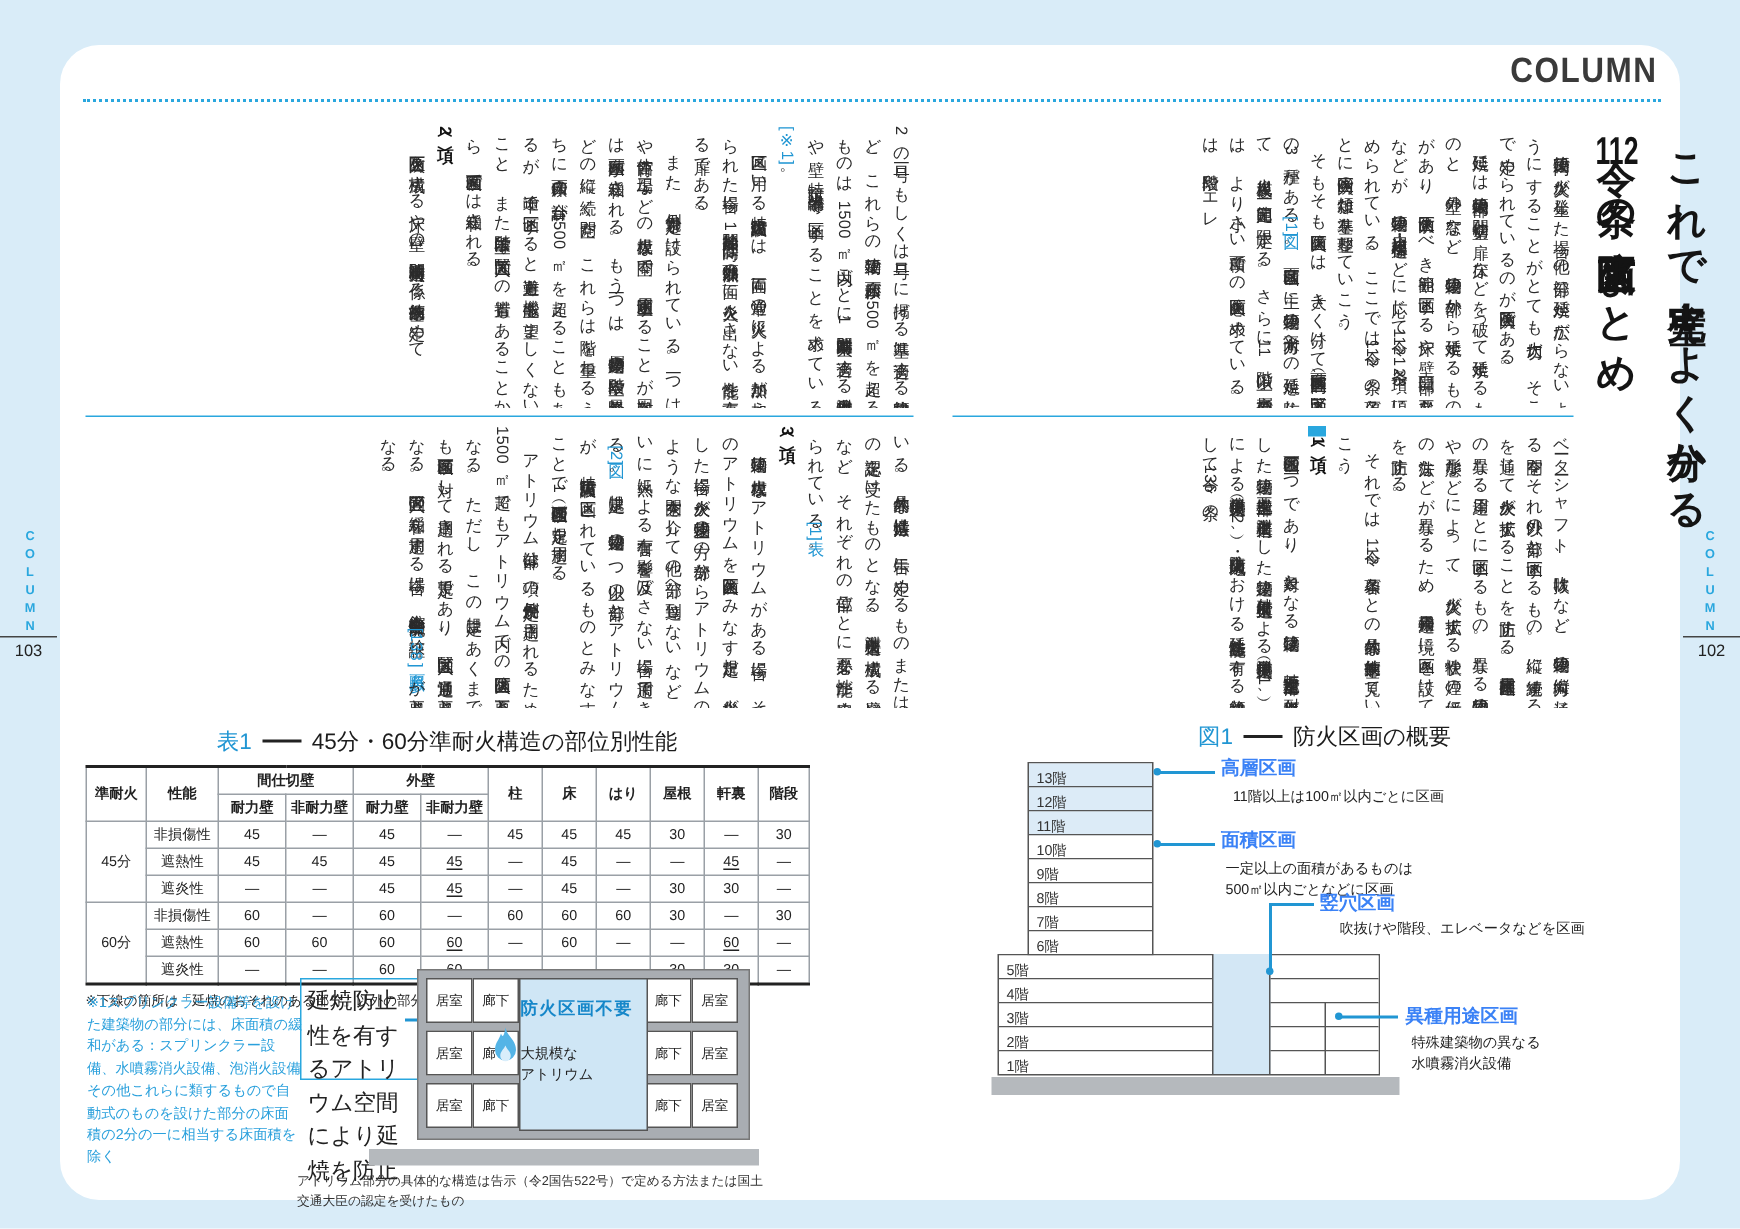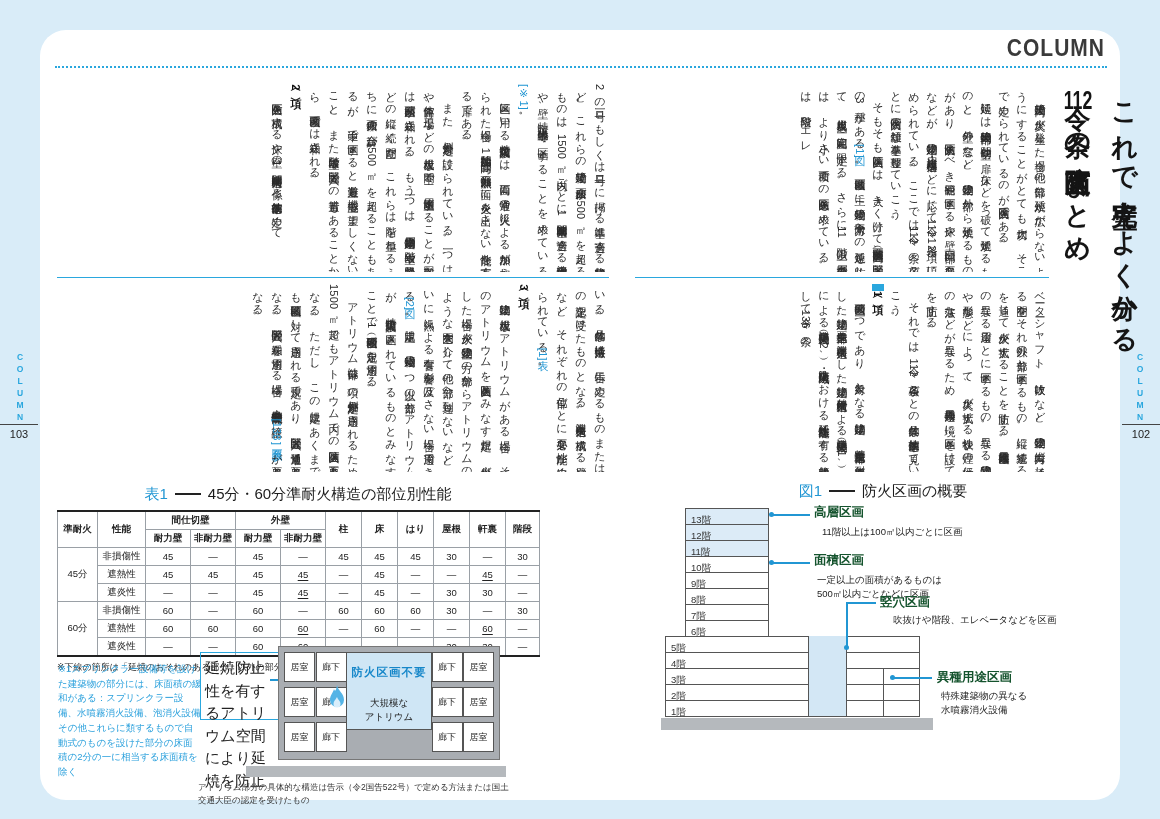--- a/index.html
+++ b/index.html
@@ -41,45 +41,45 @@
   #fig1{position:absolute;left:608px;top:452px;width:470px;height:312px;}
   .f1-tower{position:absolute;left:37px;top:26px;width:82px;border:1px solid #555;}
   .f1-base{position:absolute;left:17px;top:154px;width:253px;border:1px solid #555;}
   .f1-row{height:15px;border-bottom:1px solid #555;background:#fff;}
   .f1-tower .f1-row:last-child,.f1-base .f1-row:last-child{border-bottom:none;}
   .f1-row.tint{background:#dcebf7;}
   .f1-lab{font-size:9.5px;color:#333;padding-left:5px;line-height:15px;}
   .f1-shaft{position:absolute;left:160px;top:154px;width:39px;height:80px;background:#d3e7f5;border-left:1px solid #555;border-right:1px solid #555;box-sizing:border-box;}
   .f1-div{position:absolute;left:235px;top:186px;height:48px;border-left:1px solid #555;}
   .f1-ground{position:absolute;left:13px;top:236px;width:272px;height:12px;background:#b5b9bd;}
-  .ann-t{position:absolute;font-weight:bold;color:#14532d;font-size:12.5px;white-space:nowrap;}
+  .ann-t{position:absolute;font-weight:bold;color:#3b82f6;font-size:12.5px;white-space:nowrap;}
   .ann-d{position:absolute;font-size:9.5px;color:#222;line-height:1.45;white-space:nowrap;}
   .lead-h{position:absolute;height:1.5px;background:#2196d3;}
   .lead-v{position:absolute;width:1.5px;background:#2196d3;}
   .dot{position:absolute;width:5px;height:5px;border-radius:50%;background:#2196d3;}
   
   #table1{position:absolute;left:17px;top:455px;width:482px;}
   #table1 table{border-collapse:collapse;table-layout:fixed;width:482px;margin-top:6px;
       border-top:2px solid #222;border-bottom:2px solid #222;}
   #table1 th,#table1 td{border:1px solid #9aa0a6;font-size:9.5px;text-align:center;padding:2px 0;color:#222;font-weight:normal;}
   #table1 th{font-weight:bold;}
   #table1 tr.gsep td{border-top:1.5px solid #444;}
   #table1 td.u{text-decoration:underline;text-underline-offset:2px;}
   .tfoot{font-size:9px;color:#222;margin-top:4px;}
   
   #note1{position:absolute;left:18px;top:632px;width:144px;font-size:9.5px;line-height:1.55;color:#2aa0dc;}
   
   #fig2{position:absolute;left:158px;top:598px;width:312px;height:172px;}
   .f2-callout{position:absolute;left:2px;top:24px;width:70px;height:58px;border:1.5px solid #2aa7de;padding:4px;font-size:15px;line-height:1.5;color:#222;}
   .f2-shell{position:absolute;left:80px;top:18px;width:222px;height:114px;background:#a9adb2;border:1px solid #777;box-sizing:border-box;}
-  .f2-floor{display:flex;height:30px;margin:0 5px 5px 5px;justify-content:space-between;}
+  .f2-floor{display:flex;height:30px;margin:0 5px 5px 5px;}
   .f2-floor:first-child{margin-top:5px;}
   .f2-cell{width:31px;border:1px solid #555;background:#fff;font-size:9px;color:#222;display:flex;align-items:center;justify-content:center;box-sizing:border-box;}
   .f2-spacer{width:84px;}
-  .f2-atrium{position:absolute;left:148px;top:24px;width:86px;height:78px;background:#cfe6f5;border:1px solid #555;box-sizing:border-box;text-align:center;z-index:2;}
+  .f2-atrium{position:absolute;left:148px;top:24px;width:86px;height:102px;background:#cfe6f5;border:1px solid #555;box-sizing:border-box;text-align:left;z-index:2;}
   .f2-atrium .t1{margin-top:12px;font-size:11.5px;font-weight:bold;color:#1687c9;letter-spacing:1px;}
   .f2-atrium .t2{margin-top:16px;font-size:9.5px;color:#222;line-height:1.5;}
   .f2-ground{position:absolute;left:48px;top:138px;width:260px;height:11px;background:#b5b9bd;}
   .f2-caption{position:absolute;left:0;top:153px;width:312px;font-size:8.5px;line-height:1.55;color:#333;}
   .flame{position:absolute;left:127px;top:56px;width:24px;height:28px;z-index:3;}
 </style>
 </head>
 <body>
 
 <div class="m-label" style="left:15px;">COLUMN</div>

